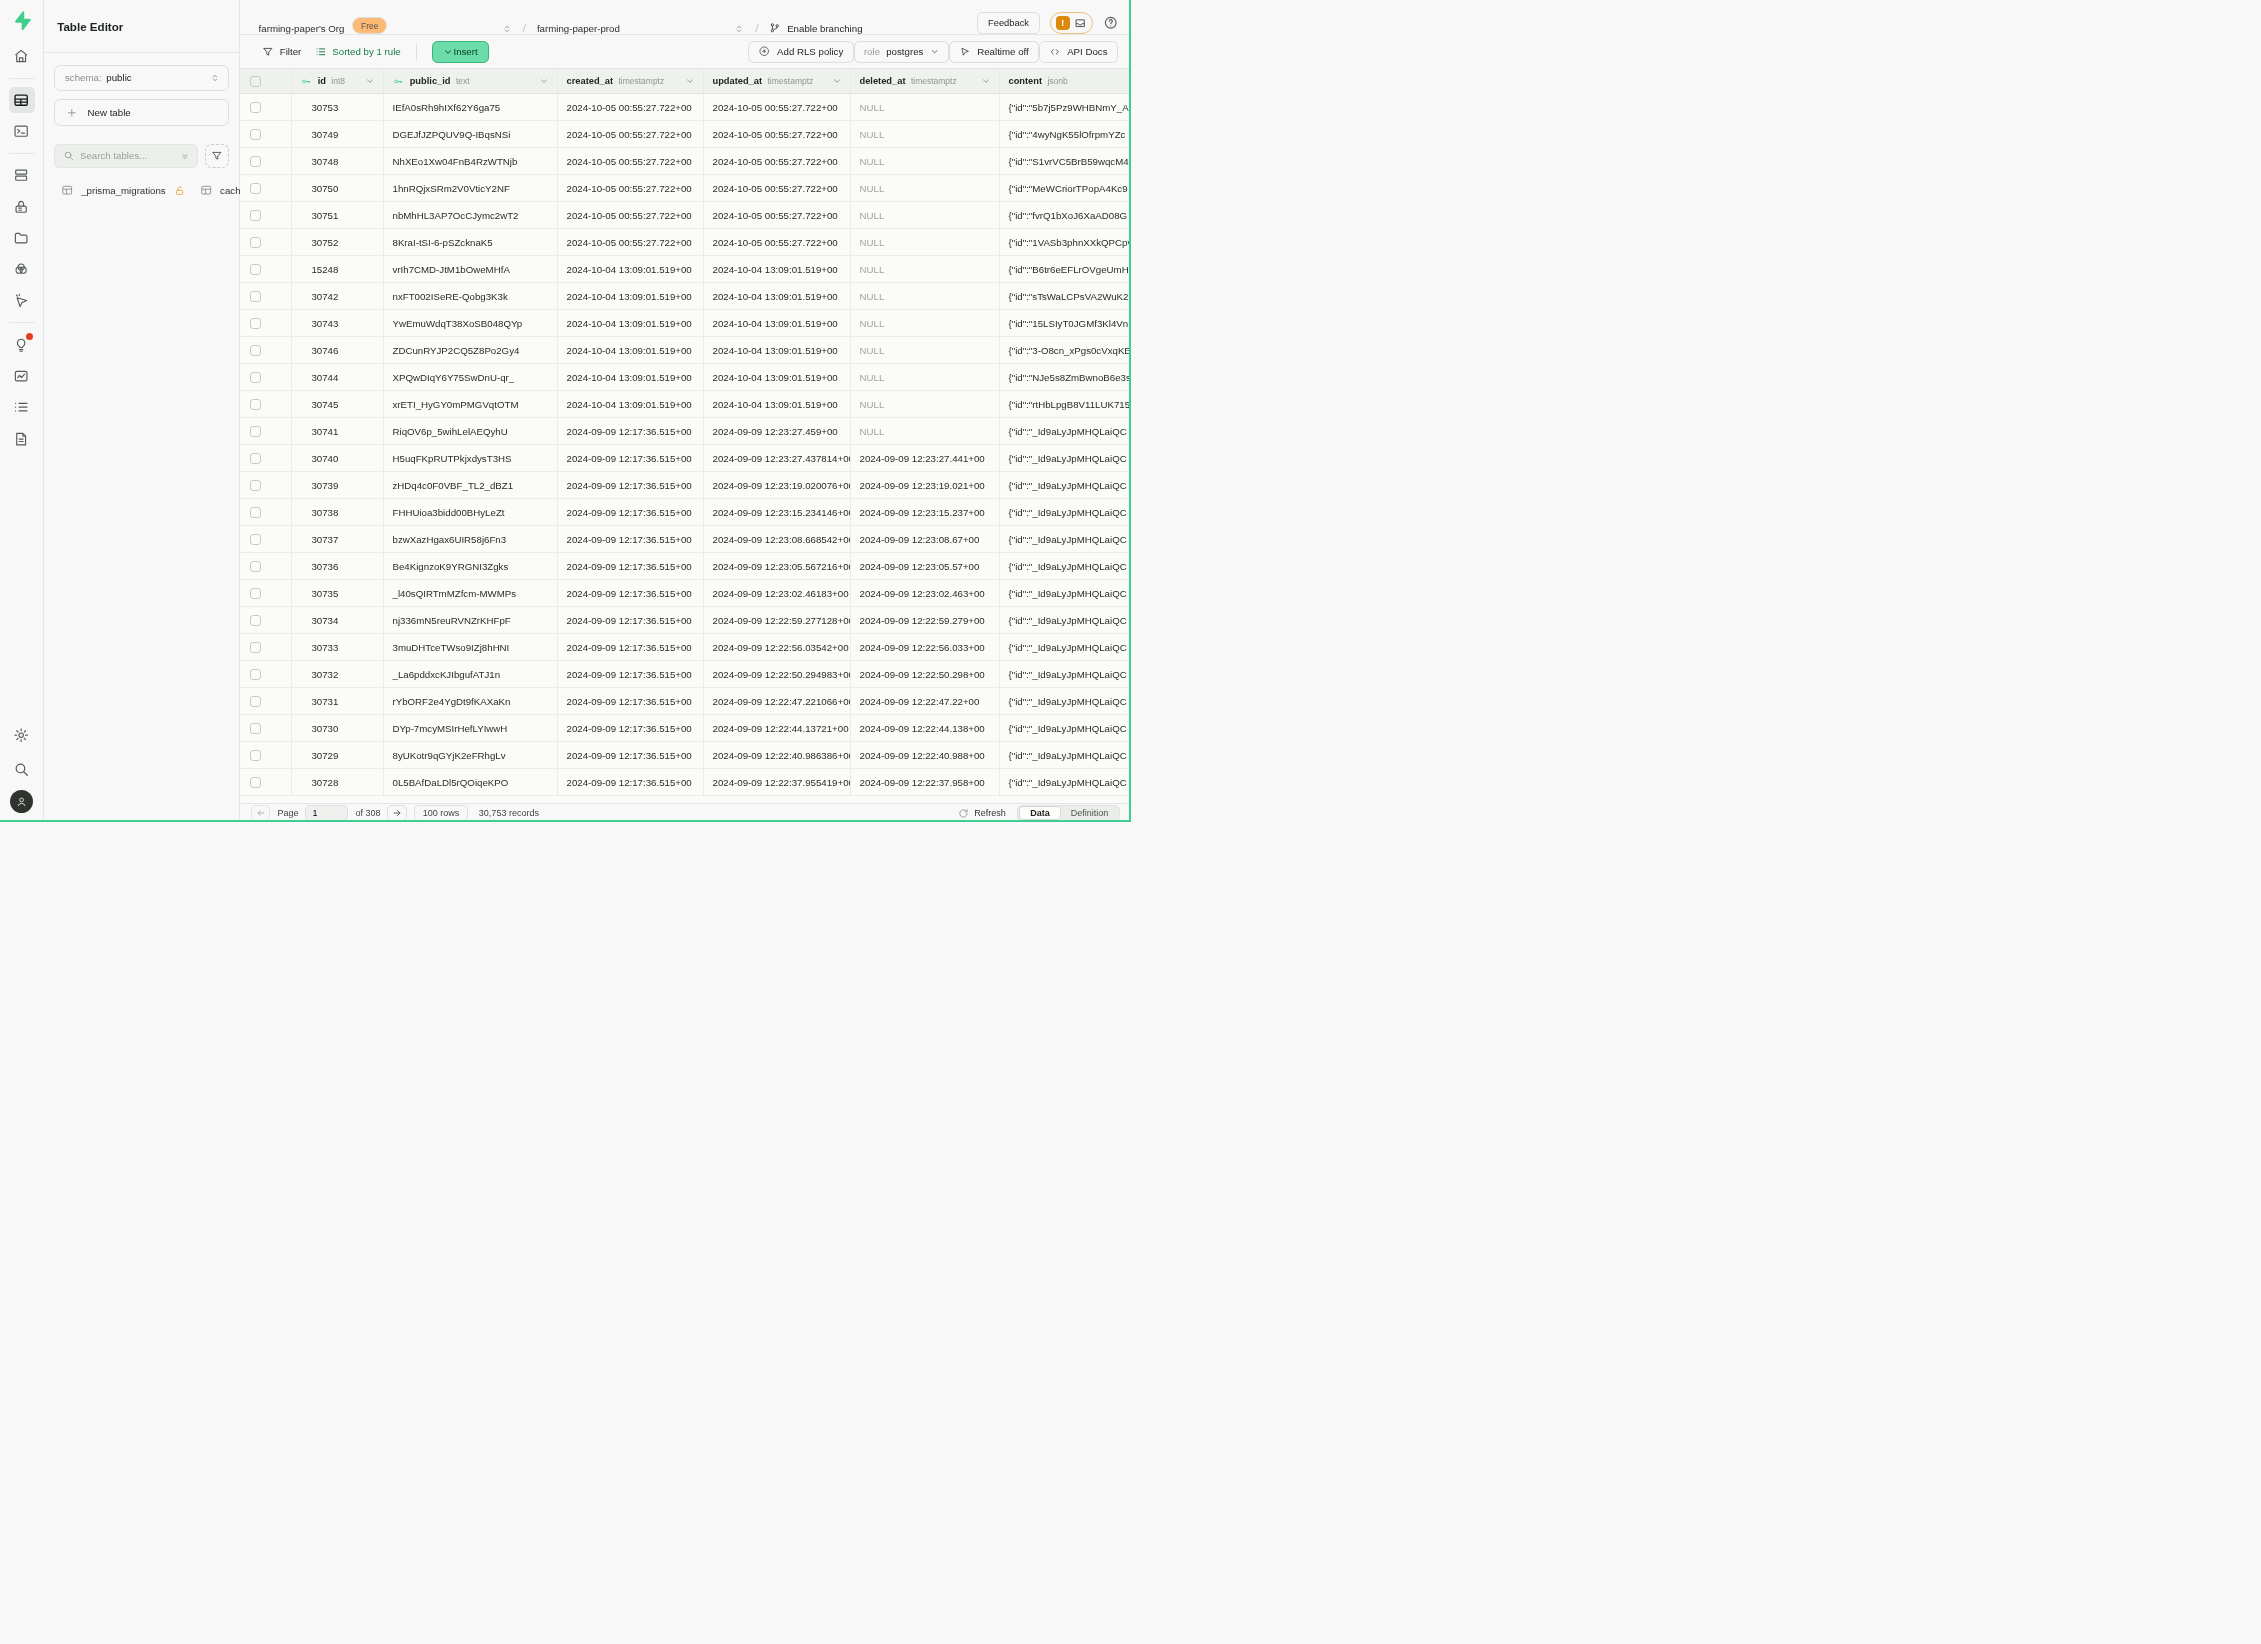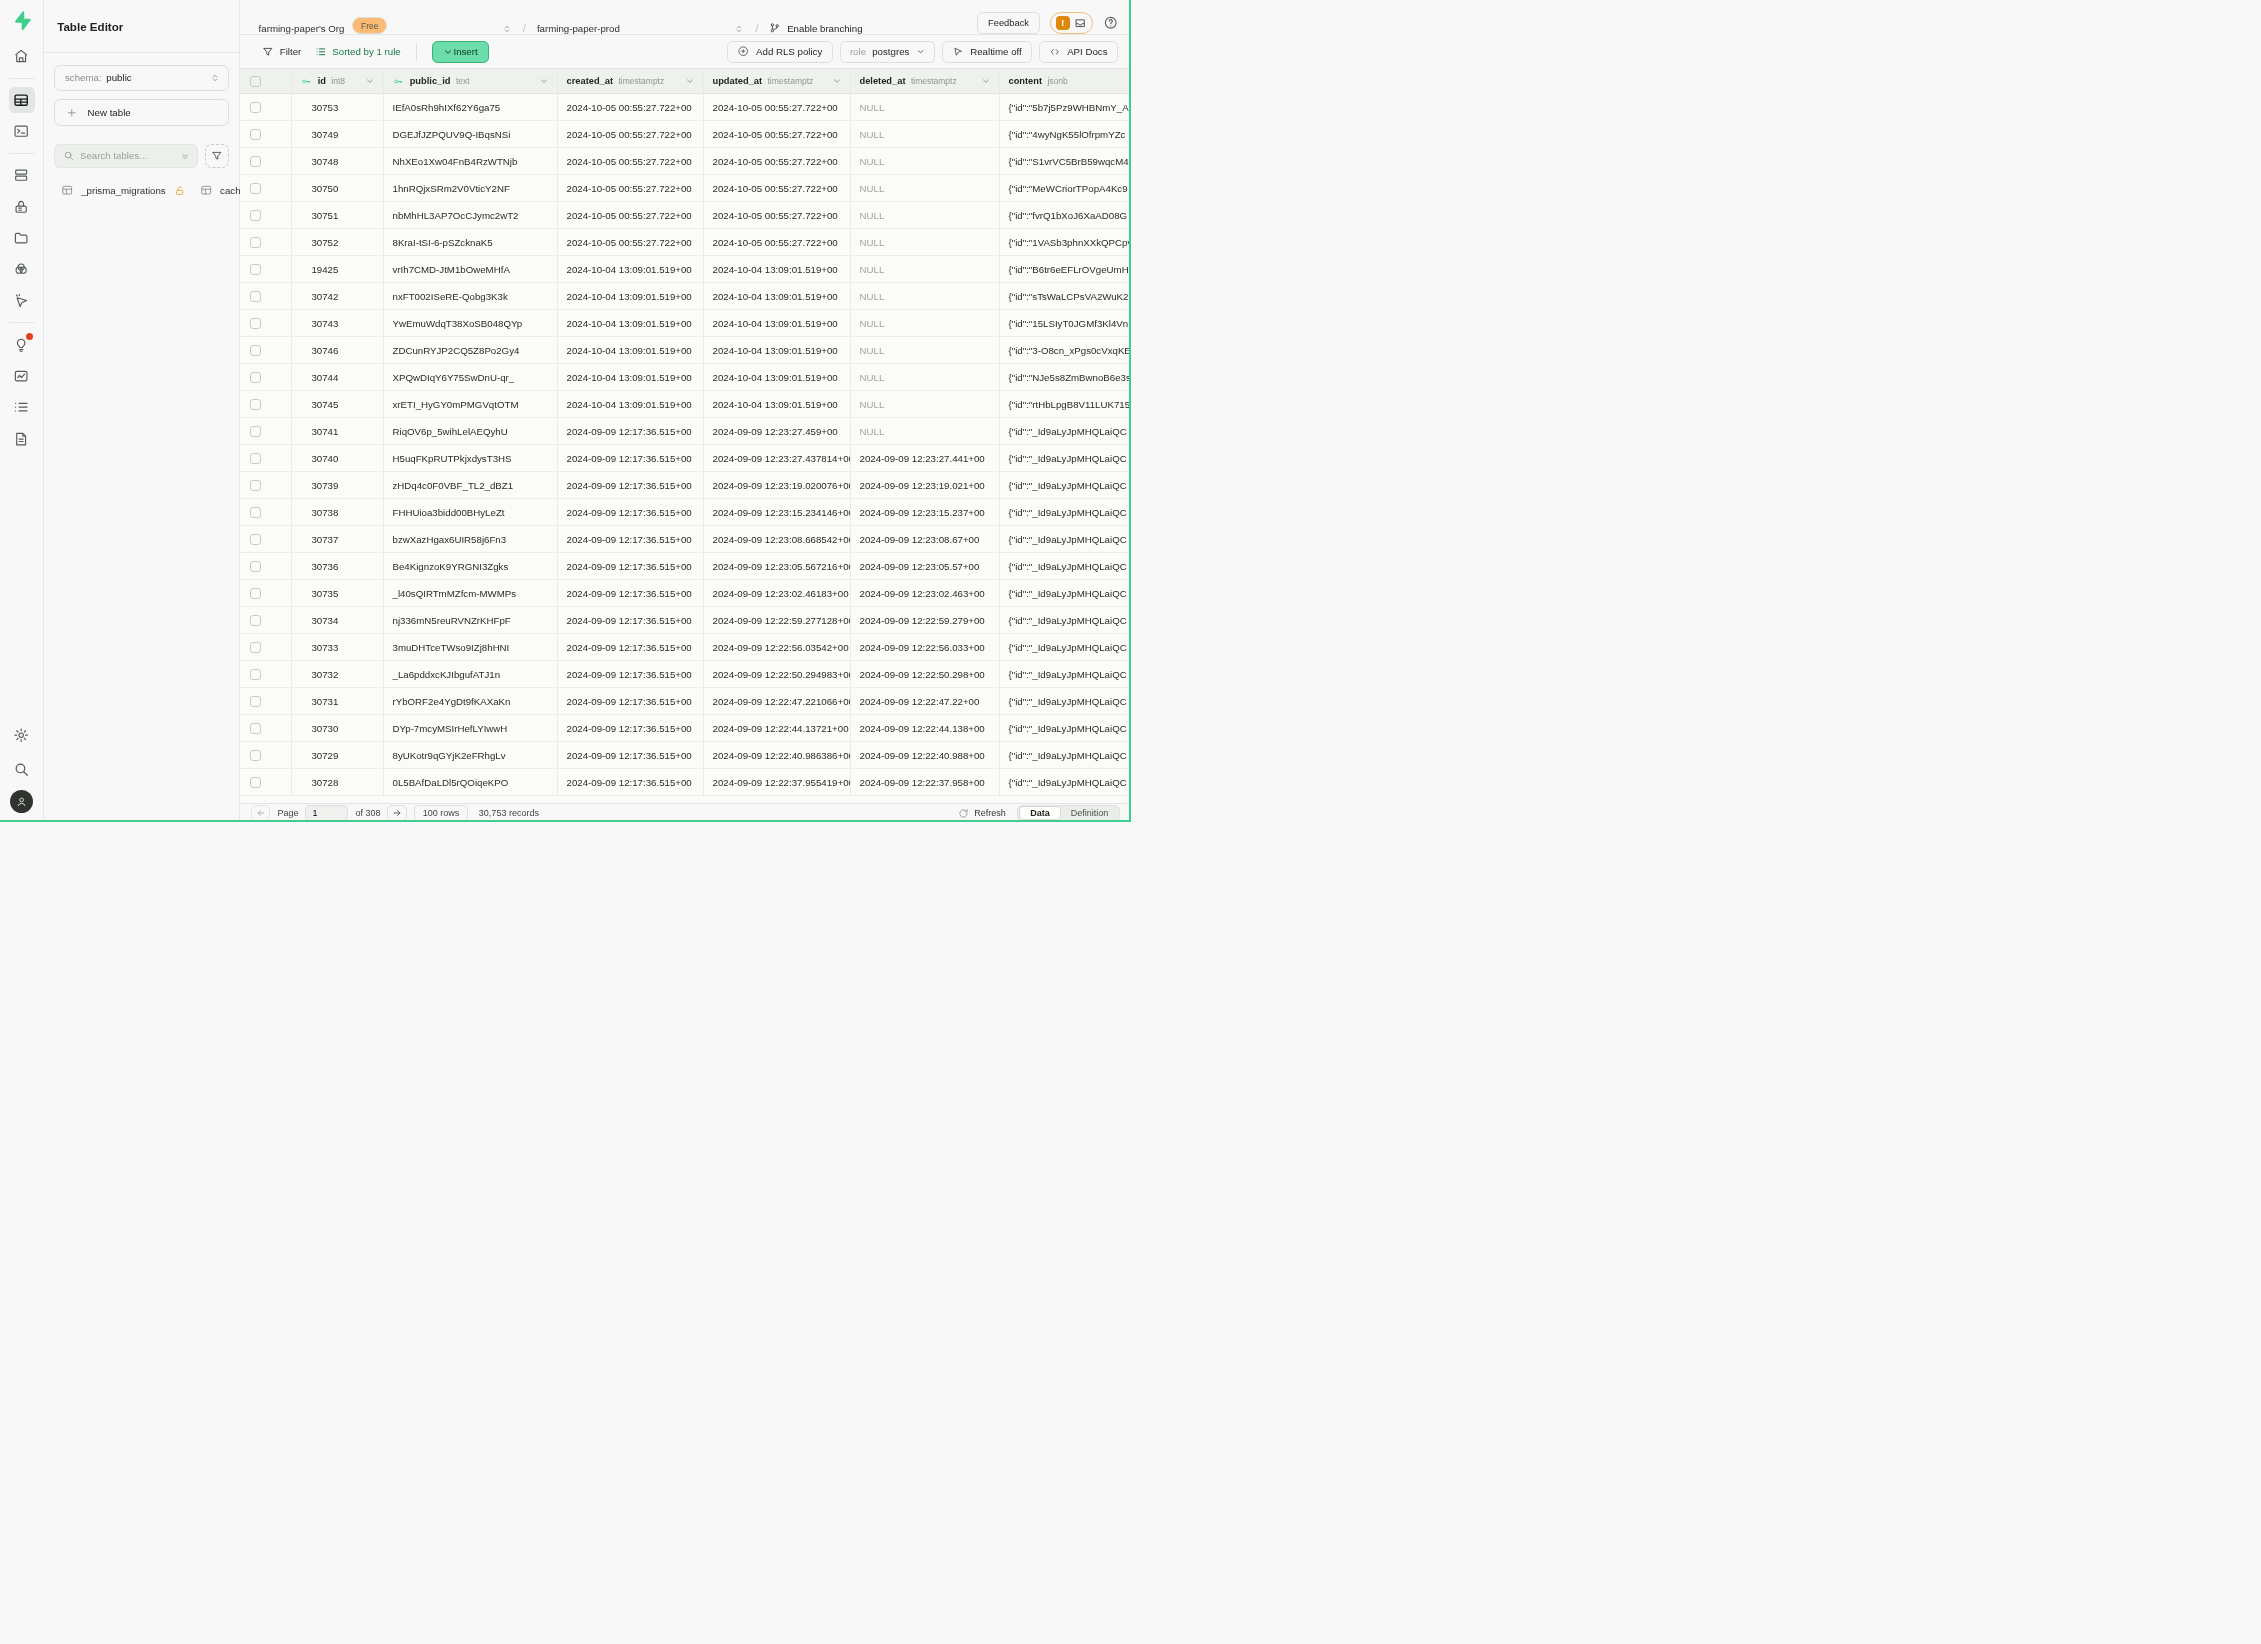--- a/index.html
+++ b/index.html
@@ -66,21 +66,21 @@
   .warn-pill svg { color:#3c423c; }
   .help-btn { color:#565c56; display:flex; }
 
   .toolbar { height:33px; flex:none; display:flex; align-items:center; padding:0 13.2px 0 22px; gap:13.2px; }
   .tb-item { display:flex; align-items:center; gap:6.2px; font-size:9.7px; color:#272c27; }
   .tb-item svg { color:#3c423c; }
   .tb-sort, .tb-sort svg { color:#16794b; }
   .tb-divider { width:0.8px; height:18px; background:#dcdfdc; margin:0 2.3px; }
   .insert-btn { height:22px; background:#6bdcaa; border:0.8px solid #36b579; border-radius:5.4px; display:flex; align-items:center; padding:0 10px; font-size:9.7px; color:#0c3a22; }
   .insert-btn svg { color:#0c3a22; }
-  .toolbar-right { margin-left:auto; display:flex; gap:7px; align-items:center; }
+  .toolbar-right { margin-left:auto; display:flex; align-items:center; }
   .ghost-btn { height:22px; border:0.8px solid #dcdfdc; border-radius:5.4px; display:flex; align-items:center; gap:6.2px; padding:0 9.3px; font-size:9.7px; color:#23282 3; }
   .ghost-btn svg { color:#40463f; }
   .role-dim { color:#9aa09a; }
   .chev-sm { color:#9aa09a; }
 
   
   .grid { flex:1; min-height:0; display:flex; flex-direction:column; background:#fbfcfa; }
   .grid-header { height:26.4px; flex:none; background:#eff1ee; border-top:0.8px solid #e3e5e2; border-bottom:0.8px solid #e3e5e2; display:flex; font-size:9.3px; color:#21261f; }
   .cell { display:flex; align-items:center; padding:0 8.5px; border-right:0.8px solid #e9ebe8; overflow:hidden; white-space:nowrap; flex:none; }
   .c-check { width:52px; padding-left:10px; }
@@ -548,21 +548,21 @@
             <div class="cell c1">8KraI-tSI-6-pSZcknaK5</div>
             <div class="cell c2">2024-10-05 00:55:27.722+00</div>
             <div class="cell c3">2024-10-05 00:55:27.722+00</div>
             <div class="cell c4 null">NULL</div>
             <div class="cell c5">{"id":"1VASb3phnXXkQPCpv</div>
           </div>
           <div class="grid-row">
             <div class="cell c-check">
               <span class="cbx"></span>
             </div>
-            <div class="cell c0">19425</div>
+            <div class="cell c0">15248</div>
             <div class="cell c1">vrIh7CMD-JtM1bOweMHfA</div>
             <div class="cell c2">2024-10-04 13:09:01.519+00</div>
             <div class="cell c3">2024-10-04 13:09:01.519+00</div>
             <div class="cell c4 null">NULL</div>
             <div class="cell c5">{"id":"B6tr6eEFLrOVgeUmH</div>
           </div>
           <div class="grid-row">
             <div class="cell c-check">
               <span class="cbx"></span>
             </div>

